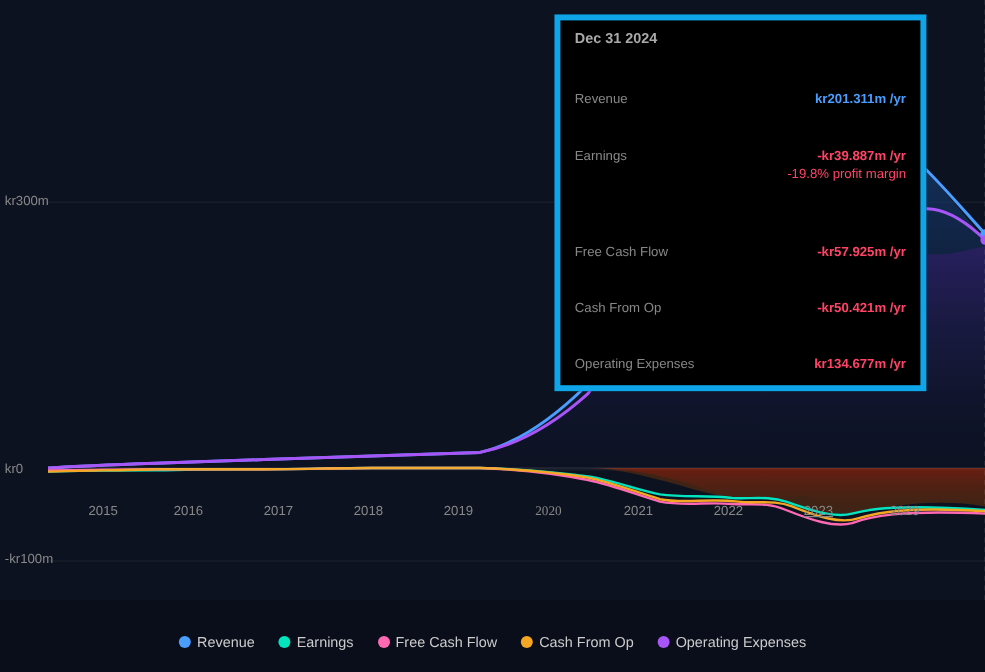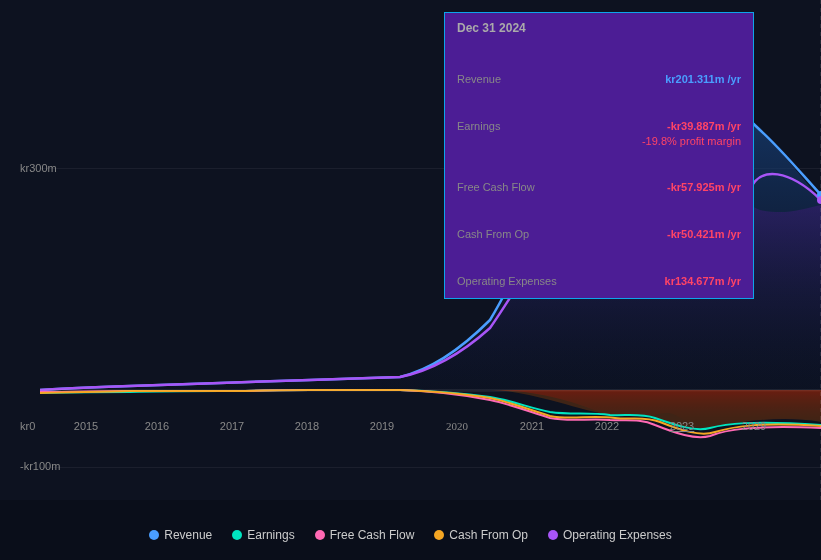--- a/index.html
+++ b/index.html
@@ -16,23 +16,23 @@
     #chart-area {
       position: absolute;
       top: 0; left: 0; right: 0;
       bottom: 60px;
       background: #0d1220;
     }
 
     #tooltip-box {
       position: absolute;
       top: 12px;
-      left: 444px;
-      background: #4c1d95;
-      border: 1px solid #0ea5e9;
+      left: 462px;
+      background: #000000;
+      border: 5px solid #0ea5e9;
       padding: 8px 12px;
       font-size: 12px;
       z-index: 10;
       min-width: 310px;
     }
 
     .tooltip-title {
       color: #aaa;
       font-size: 12px;
       font-weight: bold;
@@ -59,39 +59,39 @@
       text-align: right;
       margin-top: 32px;
     }
 
     .tooltip-value.blue { color: #4a9eff; }
     .tooltip-value.red { color: #ff4466; }
 
     .profit-margin-row {
       display: flex;
       justify-content: flex-end;
-      margin-bottom: 2px;
+      margin-bottom: 21px;
       align-items: flex-end;
     }
 
     .profit-margin-badge {
       color: #ff4466;
       font-size: 11px;
     }
 
     .y-label {
       position: absolute;
-      left: 20px;
+      left: 4px;
       color: #888;
       font-size: 11px;
       text-align: center;
     }
 
     #label-300 { top: 162px; }
-    #label-0 { top: 385px; margin-top: 35px; }
+    #label-0 { top: 385px; }
     #label-n100 { top: 460px; }
 
     .y-gridline {
       position: absolute;
       left: 40px;
       right: 0;
       height: 1px;
       background: rgba(255,255,255,0.06);
     }
 

